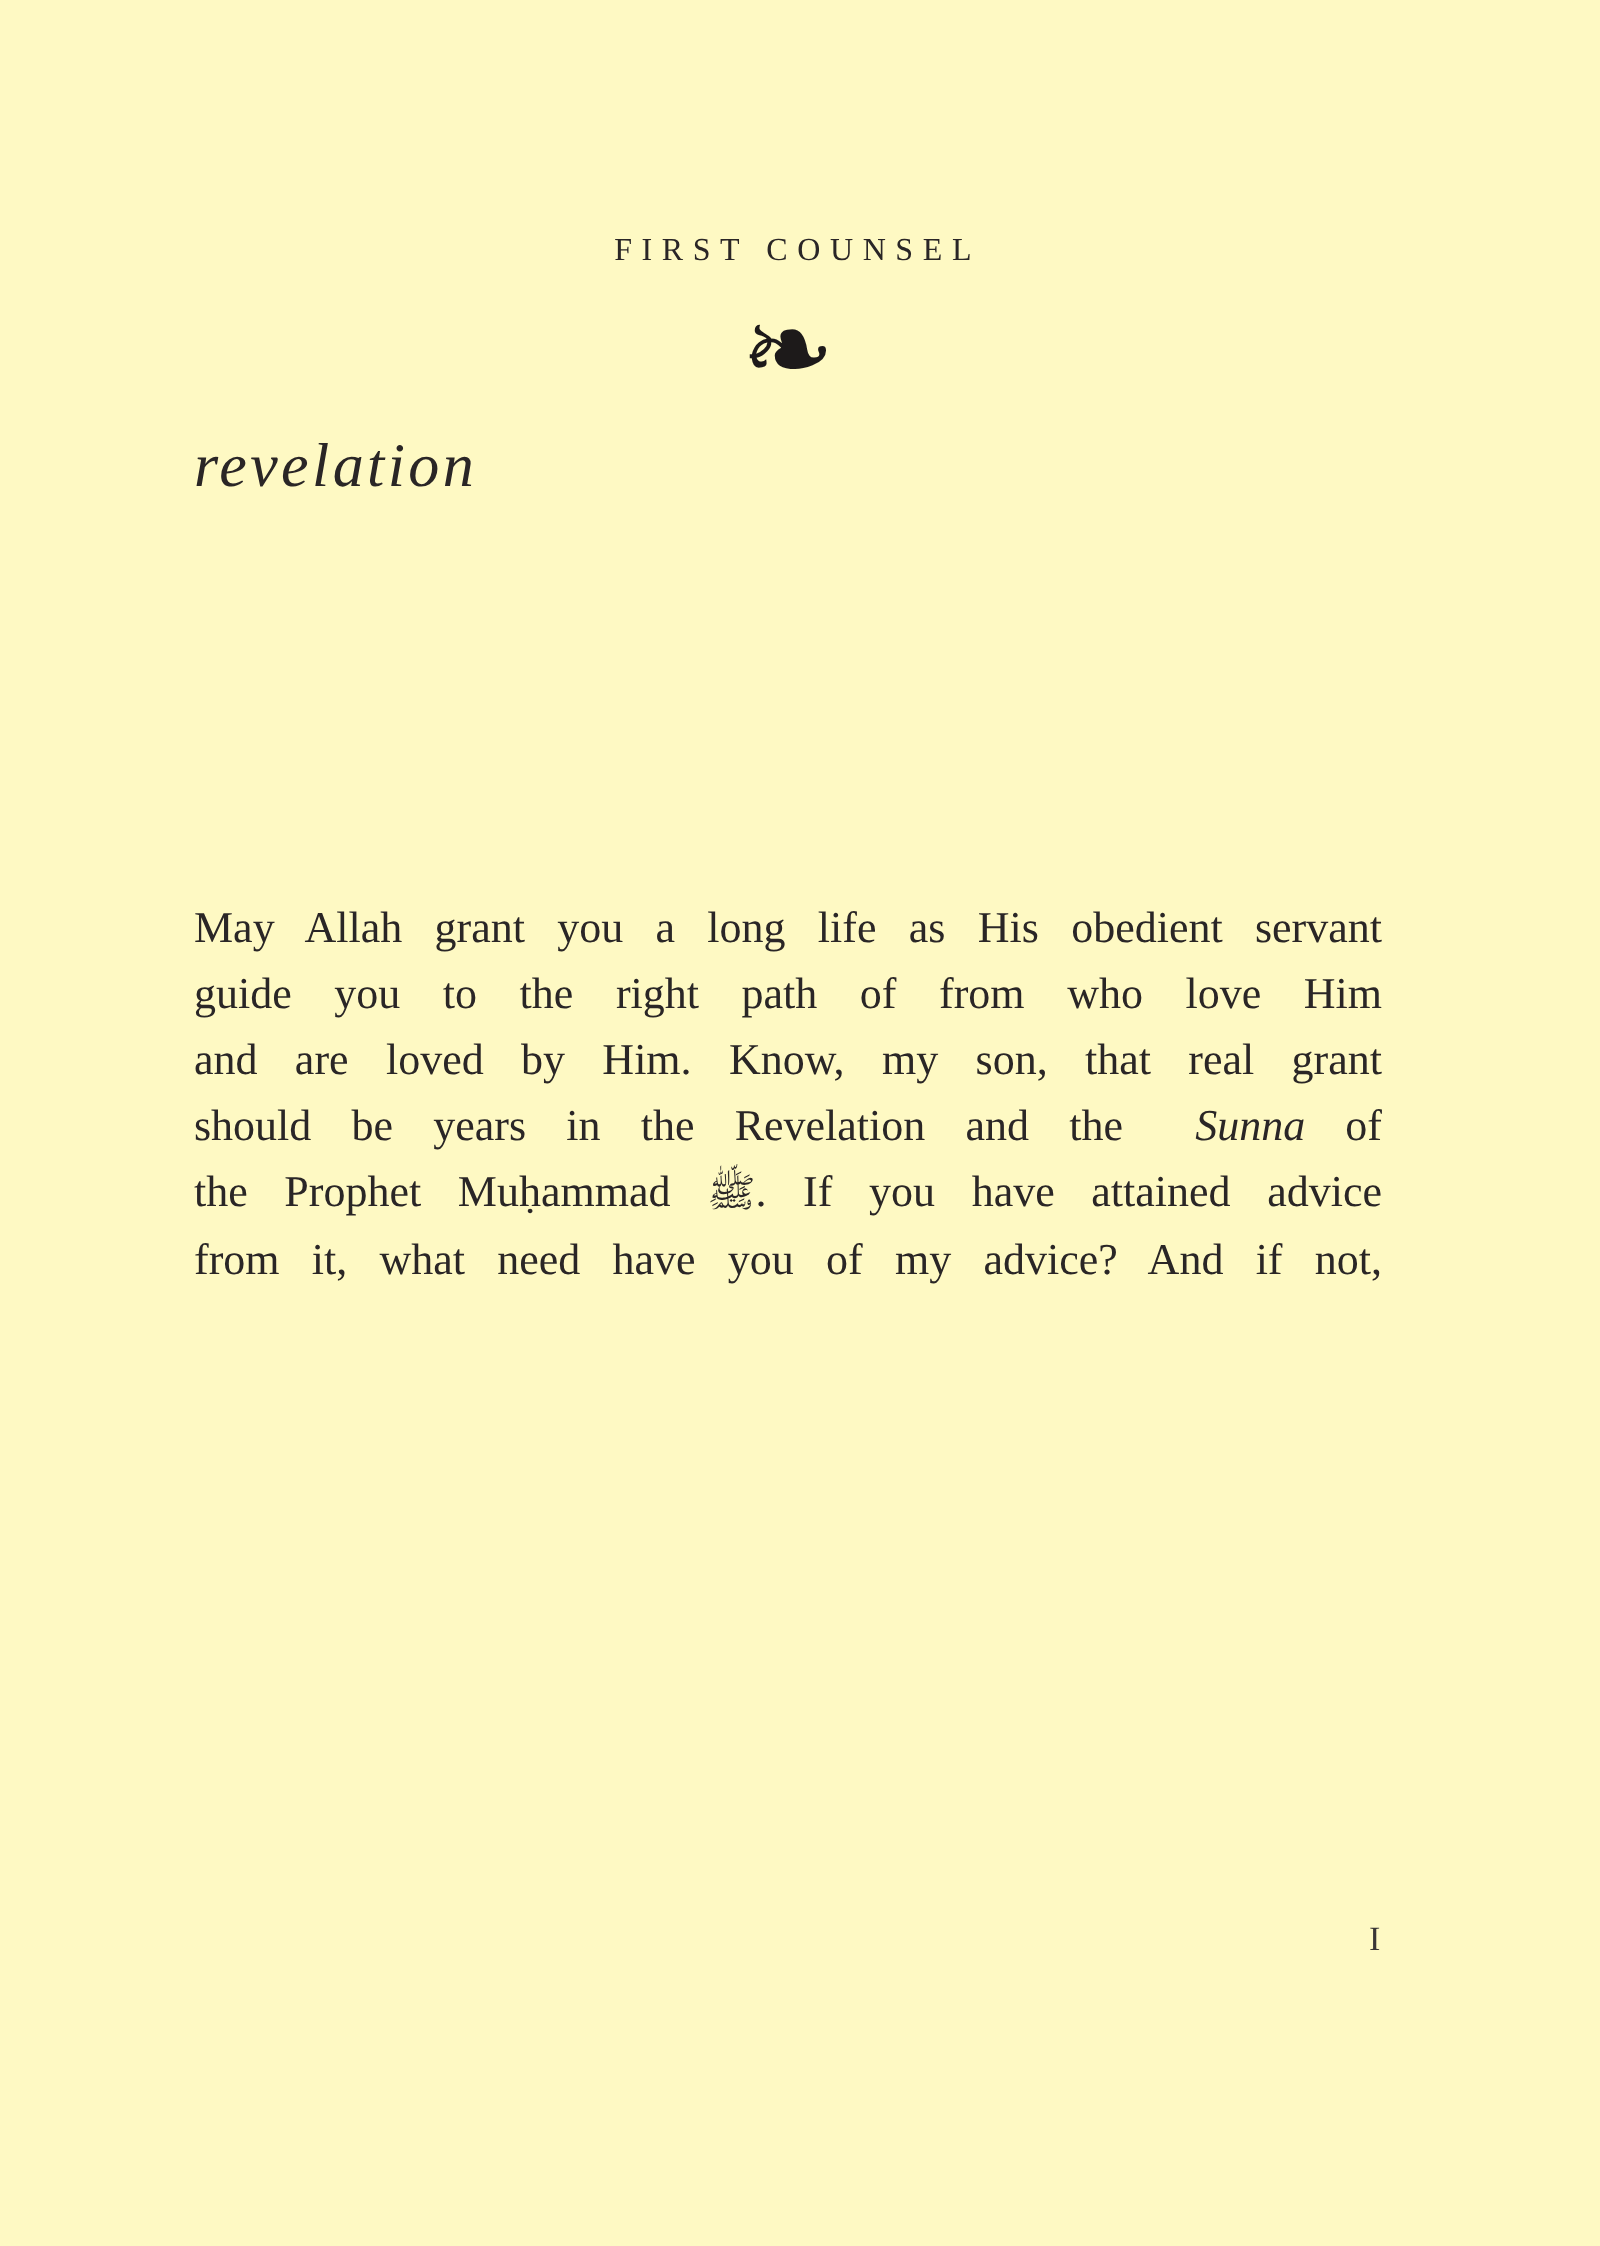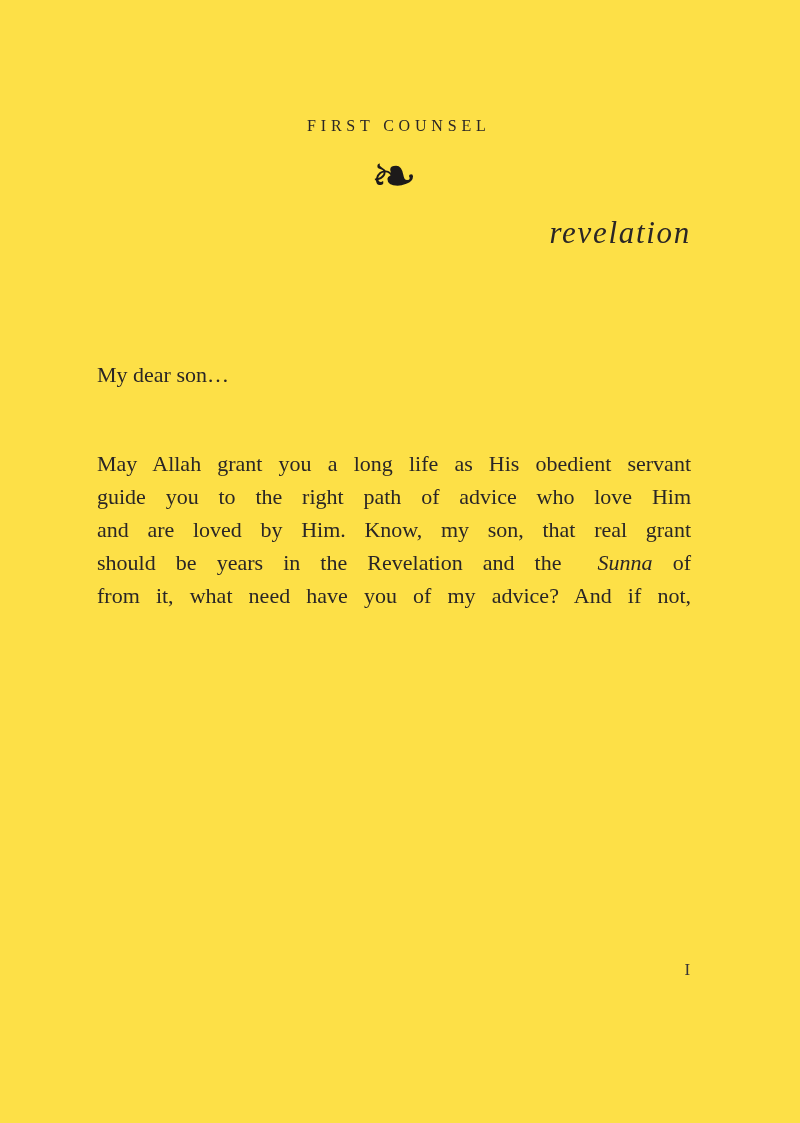--- a/index.html
+++ b/index.html
@@ -37,21 +37,21 @@
     font-family: "DejaVu Sans", sans-serif;
     font-size: 56px;
     line-height: 60px;
     color: #1d1a1a;
   }
   .chapter-title {
     position: absolute;
     top: 215px;
     left: 97px;
     width: 594px;
-    text-align: right;
+    text-align: left;
     font-style: italic;
     font-size: 31px;
     letter-spacing: 0.055em;
     color: #2a2626;
   }
   .salutation {
     position: absolute;
     top: 358px;
     left: 97px;
     width: 594px;
@@ -88,33 +88,33 @@
     width: 594px;
     text-align: right;
     font-size: 17px;
     letter-spacing: 0.05em;
     color: #3a3636;
   }
 </style>
 </head>
 <body>
 
-<div class="page" style="background: #fde047; color: rgb(42, 38, 38);">
+<div class="page" style="background: #fef9c3; color: rgb(42, 38, 38);">
 
   <div class="chapter-label">FIRST COUNSEL</div>
 
   <div class="ornament">❧</div>
 
   <div class="chapter-title">revelation</div>
 
-  <div class="salutation">My dear son…</div>
 
   <div class="paragraph">
       <div class="para-line"><span>May Allah grant you a long life as His obedient servant</span></div>
-      <div class="para-line"><span>guide you to the right path of advice who love Him</span></div>
+      <div class="para-line"><span>guide you to the right path of from who love Him</span></div>
       <div class="para-line"><span>and are loved by Him. Know, my son, that real grant</span></div>
       <div class="para-line"><span>should be years in the Revelation and the </span><span class="italic">Sunna</span><span> of</span></div>
+      <div class="para-line"><span>the Prophet Muḥammad </span><span class="honorific">ﷺ</span><span>. If you have attained advice</span></div>
       <div class="para-line"><span>from it, what need have you of my advice? And if not,</span></div>
     </div>
 
   <div class="page-number">I</div>
 
 </div>
 
 </body></html>

